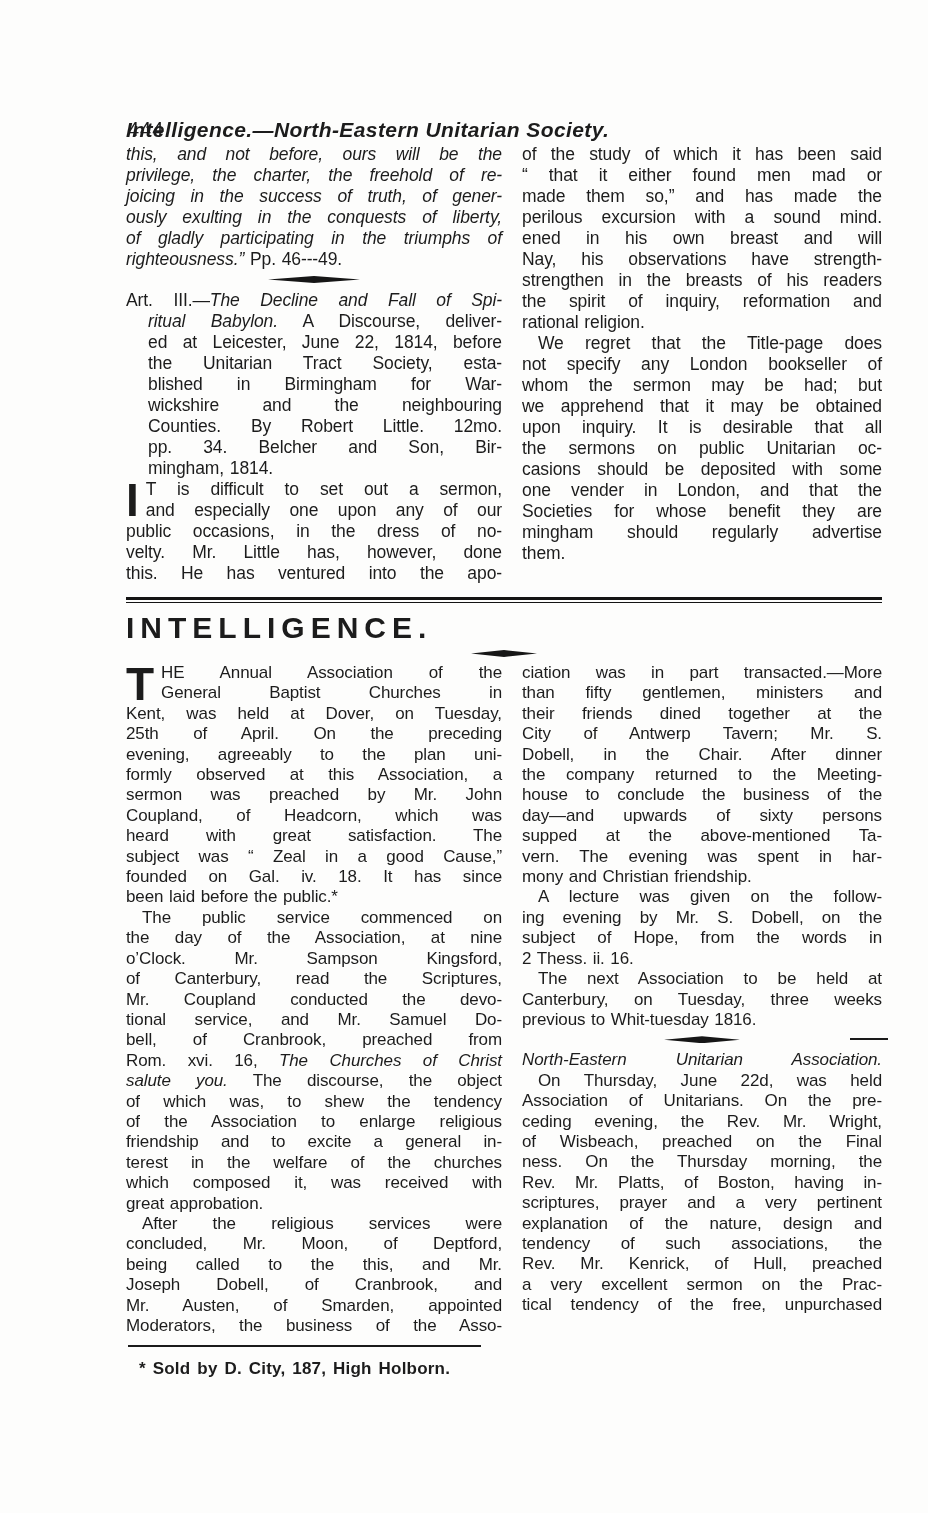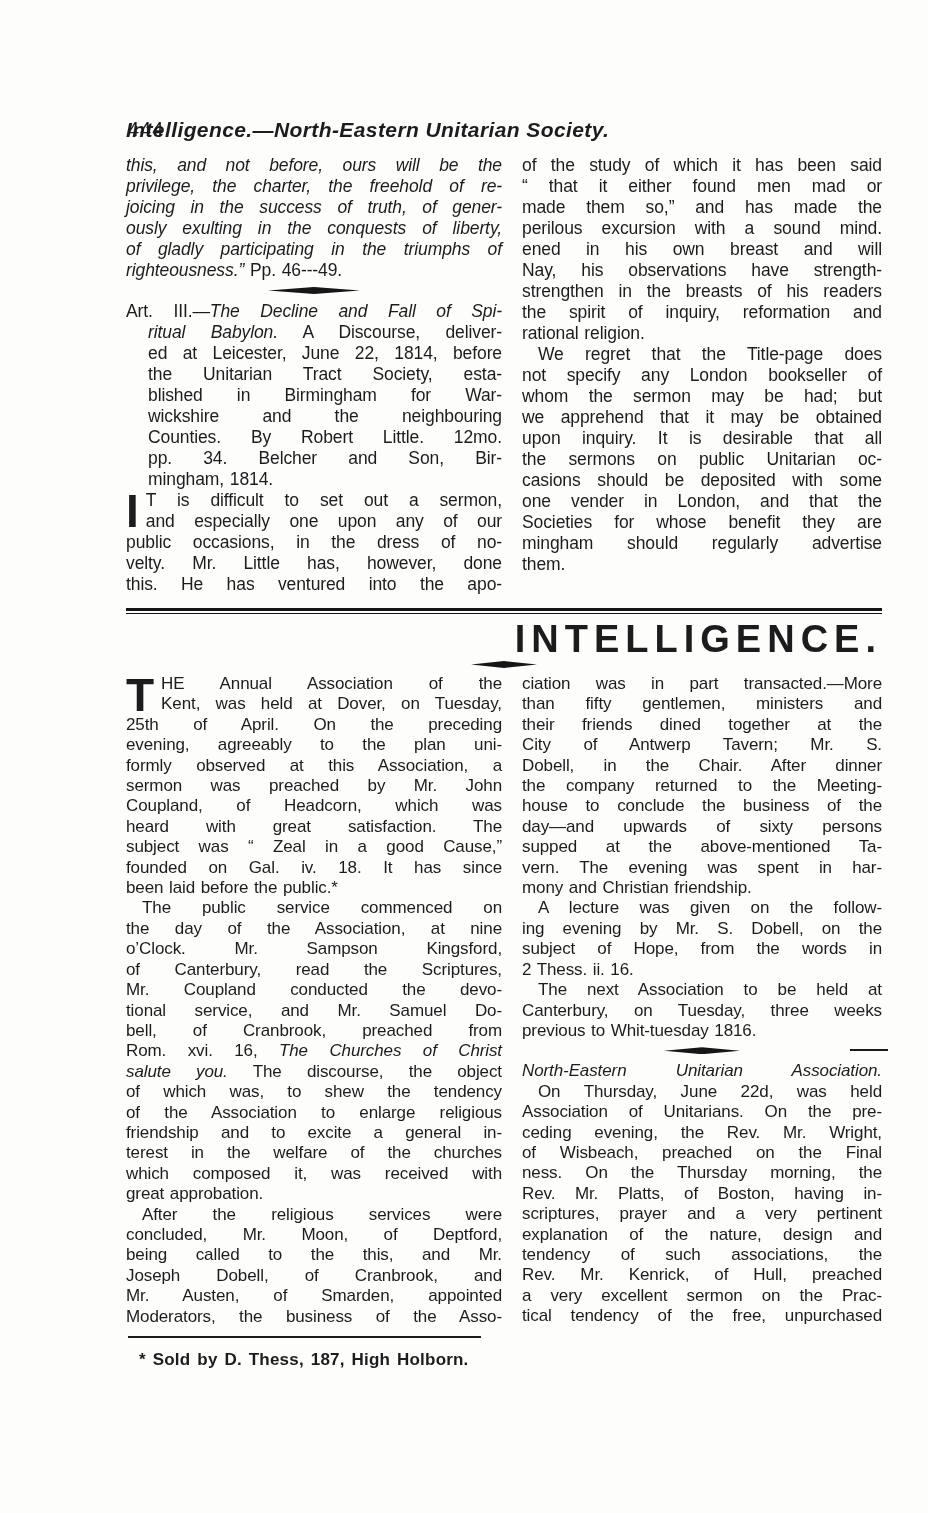--- a/index.html
+++ b/index.html
@@ -10,21 +10,21 @@
   
   .header{position:relative;height:26px;}
   .pagenum{position:absolute;left:2px;top:0;font-size:20px;letter-spacing:1px;}
   .running-title{display:block;text-align:left;font-size:21px;font-weight:bold;font-style:italic;
                  letter-spacing:.4px;}
 
   
   .cols{display:flex;gap:20px;align-items:flex-start;}
   .col-l{width:376px;}
   .col-r{width:360px;}
-  .review{margin-top:11px;}
+  .review{}
   .intel{margin-top:2px;}
 
   
   .ln{text-align:justify;text-align-last:justify;white-space:nowrap;letter-spacing:-0.1px;word-spacing:1px;}
   .review .ln{font-size:17.5px;line-height:21px;}
   .intel .ln{font-size:17px;line-height:20.4px;}
   .ln.last{text-align-last:left;}
   .ln.ind{padding-left:16px;}
   .hang .ln + .ln{padding-left:22px;}
   .italic .ln{font-style:italic;}
@@ -36,21 +36,21 @@
   .drop{float:left;font-size:46px;line-height:.8;padding:3px 7px 0 0;font-weight:bold;}
 
   
   .swell-wrap{display:flex;justify-content:center;margin:6px 0 7px;position:relative;}
   .swell{height:7px;background:#161616;clip-path:polygon(0 50%,50% 0,100% 50%,50% 100%);}
   .side-dash::after{content:"";position:absolute;right:-6px;top:2px;width:38px;height:2px;background:#1a1a1a;}
 
   .double-rule{margin-top:13px;border-top:3px solid #141414;}
   .double-rule::after{content:"";display:block;height:1px;background:#141414;margin-top:2px;}
 
-  .intel-heading{text-align:right;font-size:38px;font-weight:bold;letter-spacing:6px;
+  .intel-heading{text-align:left;font-size:30px;font-weight:bold;letter-spacing:6px;
                  margin:8px 0 0;line-height:34px;}
   .heading-ornament{margin:5px 0 6px;}
 
   .footnote{margin-top:9px;}
   .footnote-rule{height:2px;background:#1b1b1b;width:94%;margin-left:2px;}
   .footnote-text{font-size:17px;font-weight:bold;padding-left:13px;margin-top:12px;
                  letter-spacing:.2px;word-spacing:2px;}
 </style>
 </head>
 <body>
@@ -131,20 +131,21 @@
     <div class="swell-wrap heading-ornament">
       <div class="swell" style="width:66px"></div>
     </div>
 
     <div class="cols intel">
       <div class="col-l">
         <div>
             <div class="p">
               <span class="drop">T</span>
               <div class="ln"><span>HE Annual Association of the</span></div>
+              <div class="ln"><span>General Baptist Churches in</span></div>
               <div class="ln"><span>Kent, was held at Dover, on Tuesday,</span></div>
               <div class="ln"><span>25th of April. On the preceding</span></div>
               <div class="ln"><span>evening, agreeably to the plan uni-</span></div>
               <div class="ln"><span>formly observed at this Association, a</span></div>
               <div class="ln"><span>sermon was preached by Mr. John</span></div>
               <div class="ln"><span>Coupland, of Headcorn, which was</span></div>
               <div class="ln"><span>heard with great satisfaction. The</span></div>
               <div class="ln"><span>subject was “ Zeal in a good Cause,”</span></div>
               <div class="ln"><span>founded on Gal. iv. 18. It has since</span></div>
               <div class="ln last"><span>been laid before the public.*</span></div>
@@ -170,21 +171,21 @@
               <div class="ln ind"><span>After the religious services were</span></div>
               <div class="ln"><span>concluded, Mr. Moon, of Deptford,</span></div>
               <div class="ln"><span>being called to the this, and Mr.</span></div>
               <div class="ln"><span>Joseph Dobell, of Cranbrook, and</span></div>
               <div class="ln"><span>Mr. Austen, of Smarden, appointed</span></div>
               <div class="ln"><span>Moderators, the business of the Asso-</span></div>
             </div>
           </div>
         <div class="footnote">
           <div class="footnote-rule"></div>
-          <div class="footnote-text">* Sold by D. Thess, 187, High Holborn.</div>
+          <div class="footnote-text">* Sold by D. City, 187, High Holborn.</div>
         </div>
       </div>
       <div class="col-r">
           <div class="p">
             <div class="ln"><span>ciation was in part transacted.—More</span></div>
             <div class="ln"><span>than fifty gentlemen, ministers and</span></div>
             <div class="ln"><span>their friends dined together at the</span></div>
             <div class="ln"><span>City of Antwerp Tavern; Mr. S.</span></div>
             <div class="ln"><span>Dobell, in the Chair. After dinner</span></div>
             <div class="ln"><span>the company returned to the Meeting-</span></div>

